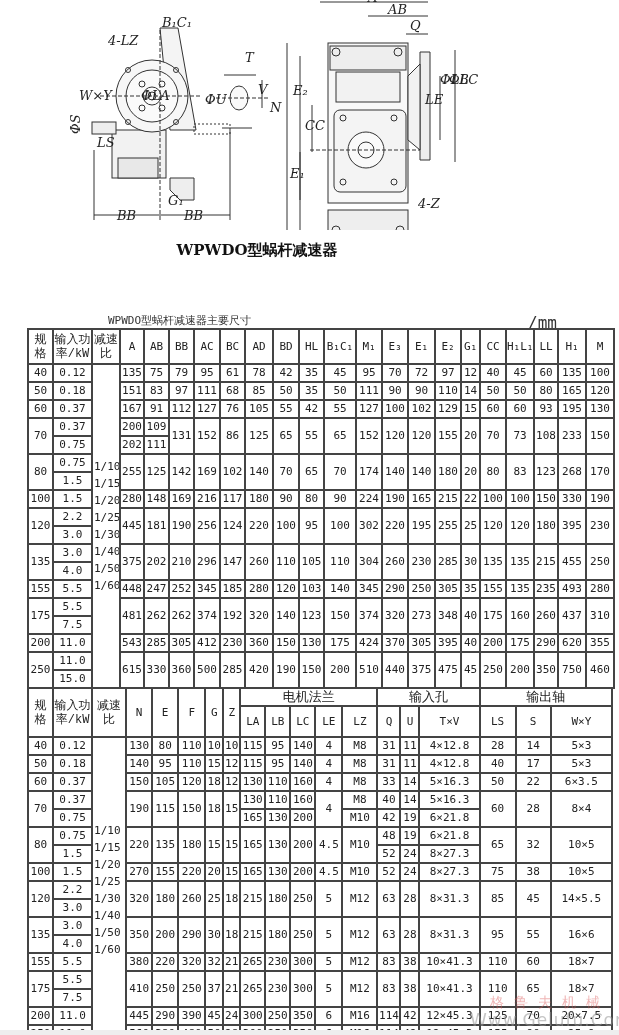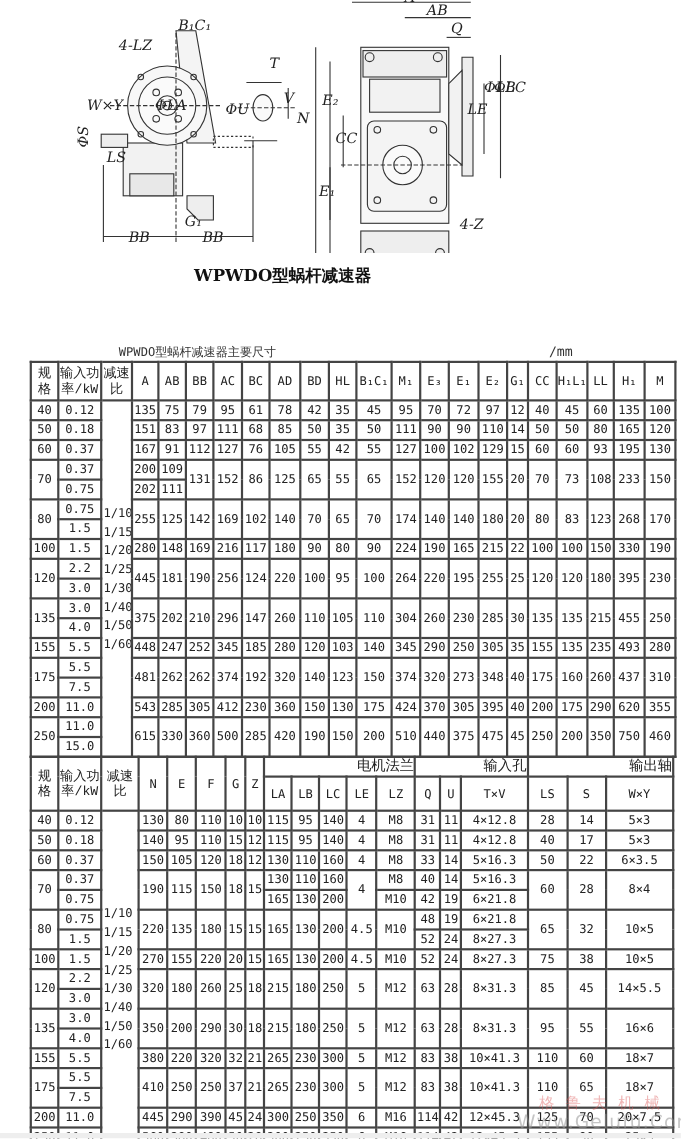--- a/index.html
+++ b/index.html
@@ -2,28 +2,28 @@
 <html><head>
 <meta charset="utf-8">
 <style>
   html, body { margin:0; padding:0; background:#ffffff; }
   body { width:619px; height:1035px; position:relative; overflow:hidden;
          font-family:"DejaVu Sans Mono","Liberation Mono",monospace; color:#222; }
   .drawing { position:absolute; left:0; top:0; width:619px; height:230px; }
   .fig-title { position:absolute; left:0; top:241px; width:514px; text-align:center;
                font-family:"DejaVu Serif","Liberation Serif",serif; font-weight:bold; font-size:15px; color:#111; }
   .tbl-caption { position:absolute; left:108px; top:313px; font-size:11px; color:#333; }
-  .tbl-unit { position:absolute; left:499px; top:313px; font-size:12px; color:#333;text-align:center; }
+  .tbl-unit { position:absolute; left:528px; top:313px; font-size:16px; color:#333;text-align:center; }
   table.dim { position:absolute; border-collapse:collapse; table-layout:fixed; }
   table.dim td { border:2px solid #444; text-align:center; vertical-align:middle; padding:0;
                  font-size:11px; line-height:12px; overflow:hidden; white-space:nowrap; color:#222; }
   table.dim td.hdr { font-size:11px; }
   table.dim td.hz { font-family:Liberation Mono, monospace; font-size:12px; line-height:14px; white-space:normal; }
   table.dim td.ratio { vertical-align:middle; text-align:left; padding-left:1px; line-height:17px; font-size:11px; white-space:normal;margin-top:27px; }
-  table.dim td.grp { font-family:"DejaVu Sans","Liberation Sans",sans-serif; font-size:13px;text-align:right; }
+  table.dim td.grp { font-family:"DejaVu Sans","Liberation Sans",sans-serif; font-size:13px; }
   #t1 { left:27px; top:328px; width:586px; }
   #t2 { left:27px; top:687px; width:586px; }
   .watermark { position:absolute; left:470px; top:1010px; font-family:"DejaVu Sans","Liberation Sans",sans-serif;
                font-size:17px; color:rgba(150,150,150,0.55); letter-spacing:1px; }
   .watermark-cn { position:absolute; left:490px; top:994px; font-family:"DejaVu Serif","Liberation Serif",serif;
                   font-size:14px; color:rgba(220,90,90,0.45); letter-spacing:10px;text-align:center; }
   .bottom-bar { position:absolute; left:0; top:1030px; width:619px; height:5px; background:#eeeeee; }
   .lbl { font-family:"DejaVu Serif","Liberation Serif",serif; font-style:italic; font-size:13px; fill:#222; }
 </style>
 </head>
@@ -335,21 +335,21 @@
         <td>2.2</td>
         <td rowspan="2">445</td>
         <td rowspan="2">181</td>
         <td rowspan="2">190</td>
         <td rowspan="2">256</td>
         <td rowspan="2">124</td>
         <td rowspan="2">220</td>
         <td rowspan="2">100</td>
         <td rowspan="2">95</td>
         <td rowspan="2">100</td>
-        <td rowspan="2">264</td>
+        <td rowspan="2">302</td>
         <td rowspan="2">220</td>
         <td rowspan="2">195</td>
         <td rowspan="2">255</td>
         <td rowspan="2">25</td>
         <td rowspan="2">120</td>
         <td rowspan="2">120</td>
         <td rowspan="2">180</td>
         <td rowspan="2">395</td>
         <td rowspan="2">230</td>
       </tr>

